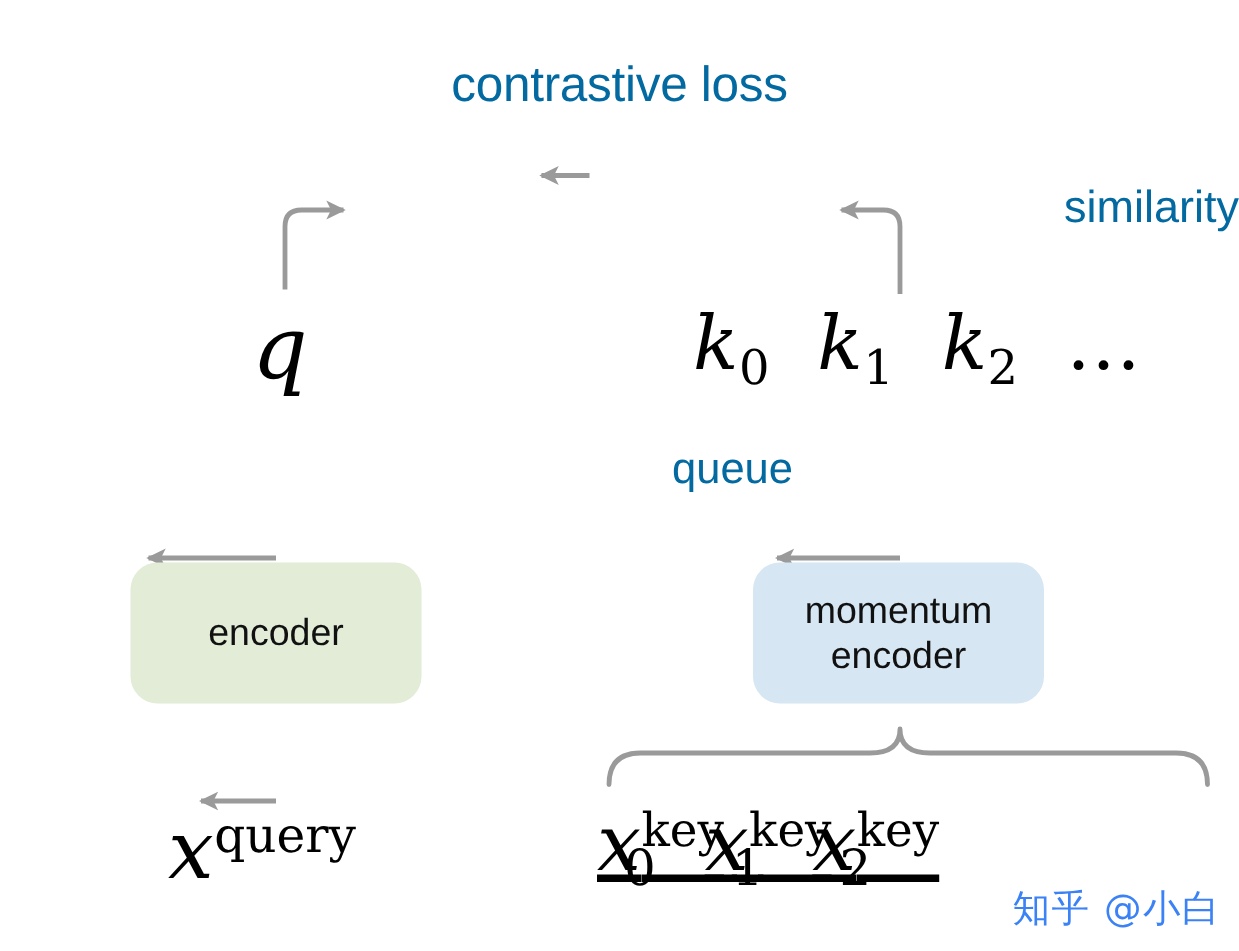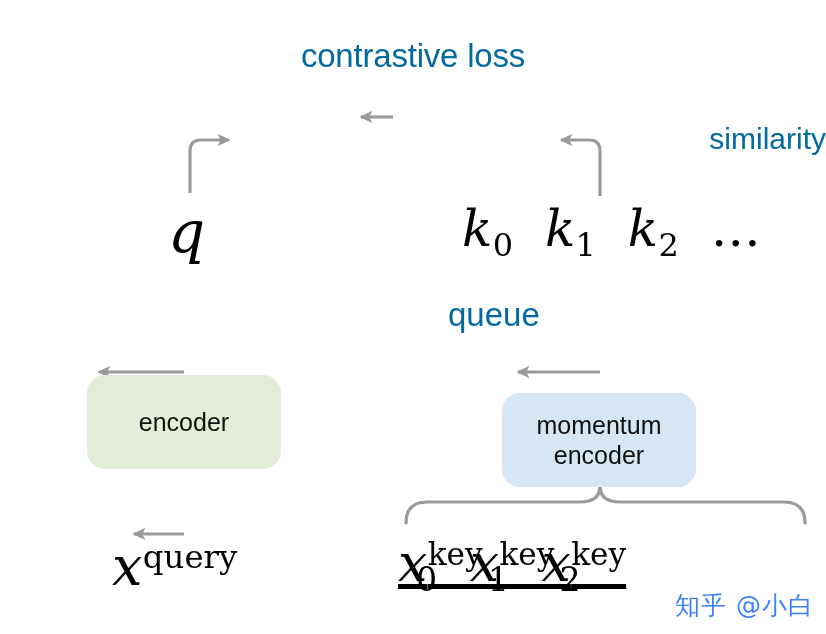--- a/index.html
+++ b/index.html
@@ -29,21 +29,21 @@
     font-size: 33px;
     letter-spacing: -0.2px;
   }
   #similarity {
     left: 0; top: 122px; width: 100%;
     text-align: right;
     font-size: 30px;
   }
   #queue {
     left: 448px; top: 297px;
-    font-size: 33px;
+    font-size: 29px;
   }
 
   
   .math {
     font-family: "DejaVu Serif", "Liberation Serif", serif;
     color: #000000;
     white-space: nowrap;
   }
   .math .it { font-style: italic; }
   .math .sub {
@@ -80,21 +80,21 @@
     font-size: 25px;
     line-height: 1.22;
     box-sizing: border-box;
   }
   #encoder-box {
     left: 87px; top: 375px;
     width: 194px; height: 94px;
     background: #e2ecd7;
   }
   #momentum-encoder-box {
-    left: 502px; top: 393px;
+    left: 502px; top: 375px;
     width: 194px; height: 94px;
     background: #d6e6f2;
   }
 
   
   #wires { left: 0; top: 0; width: 826px; height: 634px; }
 
   
   #watermark {
     right: 12px; bottom: 12px;

